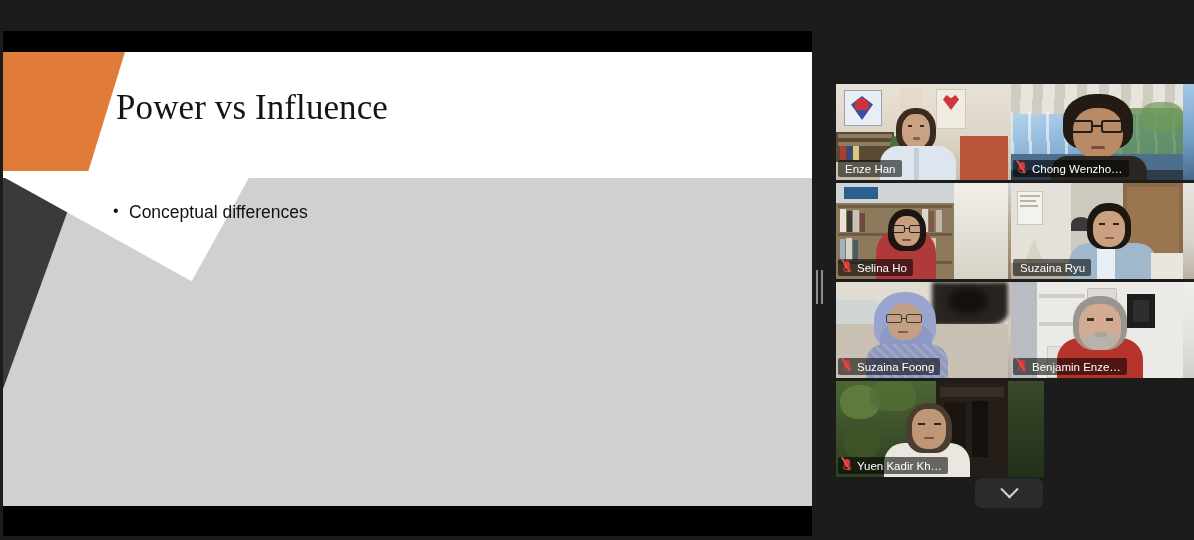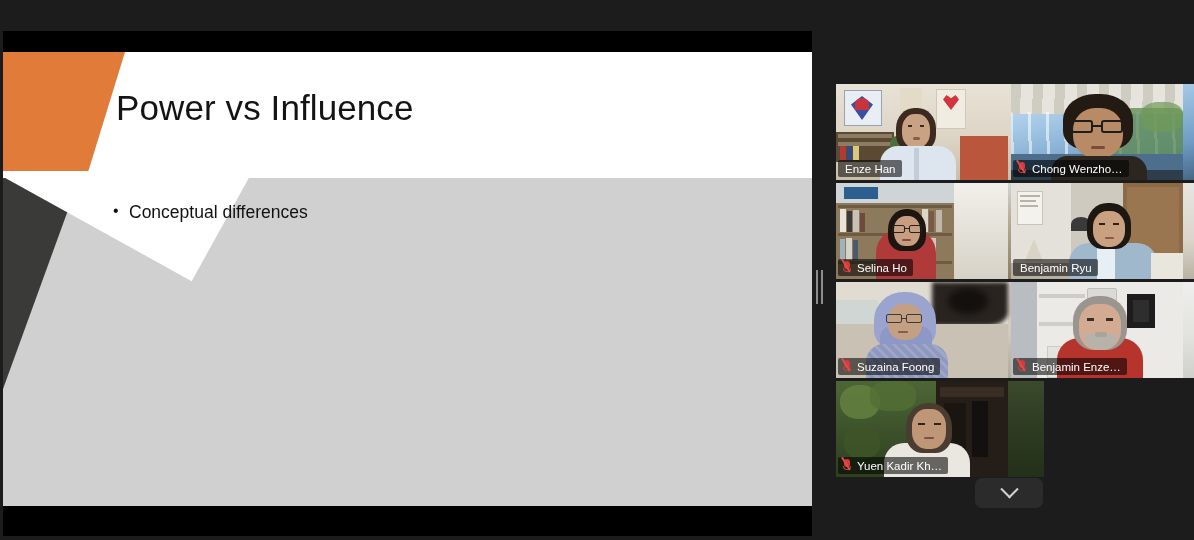--- a/index.html
+++ b/index.html
@@ -79,21 +79,21 @@
   .slide-slash-top {
     position: absolute; left: 0; top: 119px;
     width: 100%; height: 7px;
     background: #ffffff;
   }
 
   #slide-title {
     position: absolute; left: 113px; top: 36px;
     font-size: 35px; font-weight: 400;
     color: #141414; letter-spacing: .1px;
-    font-family: Liberation Sans, sans-serif;
+    font-family: Liberation Serif, serif;
     z-index: 6;
   }
 
   #slide-body {
     position: absolute; left: 108px; top: 148px;
     width: 640px;
     z-index: 6;
     color: #111;
   }
   .bullet-l1 {
@@ -383,21 +383,21 @@
           <div class="l" style="left:58px;top:60px;width:88px;height:36px;background:#9fb8cc;border-radius:20px 20px 0 0;"></div>
           <div class="l" style="left:86px;top:62px;width:18px;height:34px;background:#e7eef4;"></div>
           <div class="l" style="left:76px;top:20px;width:44px;height:46px;background:#1d1712;border-radius:46% 46% 36% 36%;"></div>
           <div class="l" style="left:82px;top:28px;width:32px;height:36px;background:#c9a080;border-radius:44%;"></div>
           <div class="l" style="left:88px;top:40px;width:6px;height:2px;background:#2a2018;"></div>
           <div class="l" style="left:102px;top:40px;width:6px;height:2px;background:#2a2018;"></div>
           <div class="l" style="left:94px;top:54px;width:9px;height:2px;background:#8a5a4a;border-radius:2px;"></div>
           <div class="l" style="left:140px;top:70px;width:32px;height:26px;background:#e9e6de;"></div>
         </div>
         <div class="nameplate noicon">
-          <span class="nm">Benjamin Ryu</span>
+          <span class="nm">Suzaina Ryu</span>
         </div>
       </div>
 
       <div class="tile">
         <div class="tile-video sc suz">
           <div class="l" style="left:0;top:0;width:172px;height:44px;background:#e0dcd2;"></div>
           <div class="l" style="left:0;top:18px;width:42px;height:26px;background:#cfd6d4;"></div>
           <div class="l" style="left:96px;top:0;width:76px;height:44px;background:#2a2420;border-radius:0 0 30% 0;filter:blur(2px);"></div>
           <div class="l" style="left:112px;top:6px;width:40px;height:26px;background:#14100e;border-radius:50%;filter:blur(3px);"></div>
           <div class="l" style="left:0;top:42px;width:172px;height:54px;background:#c9c2b4;"></div>

